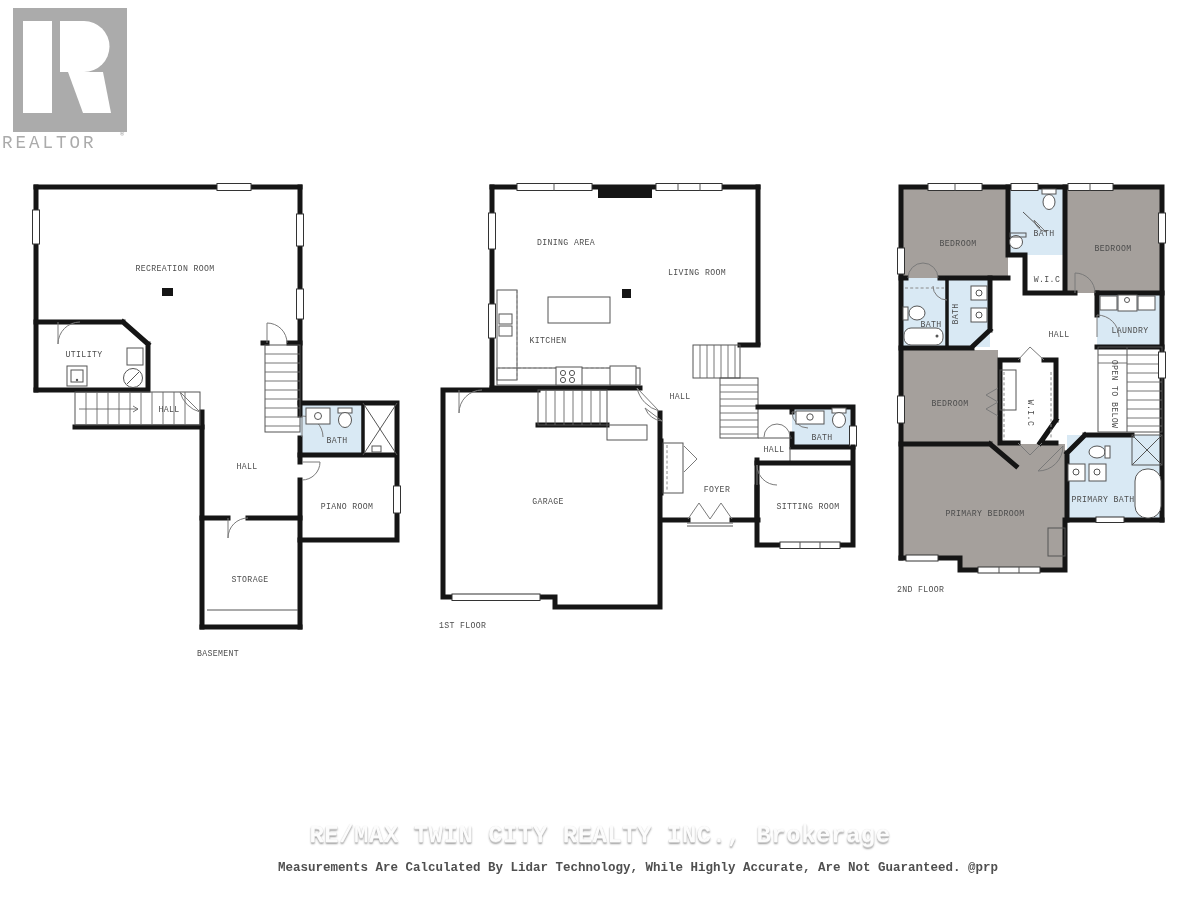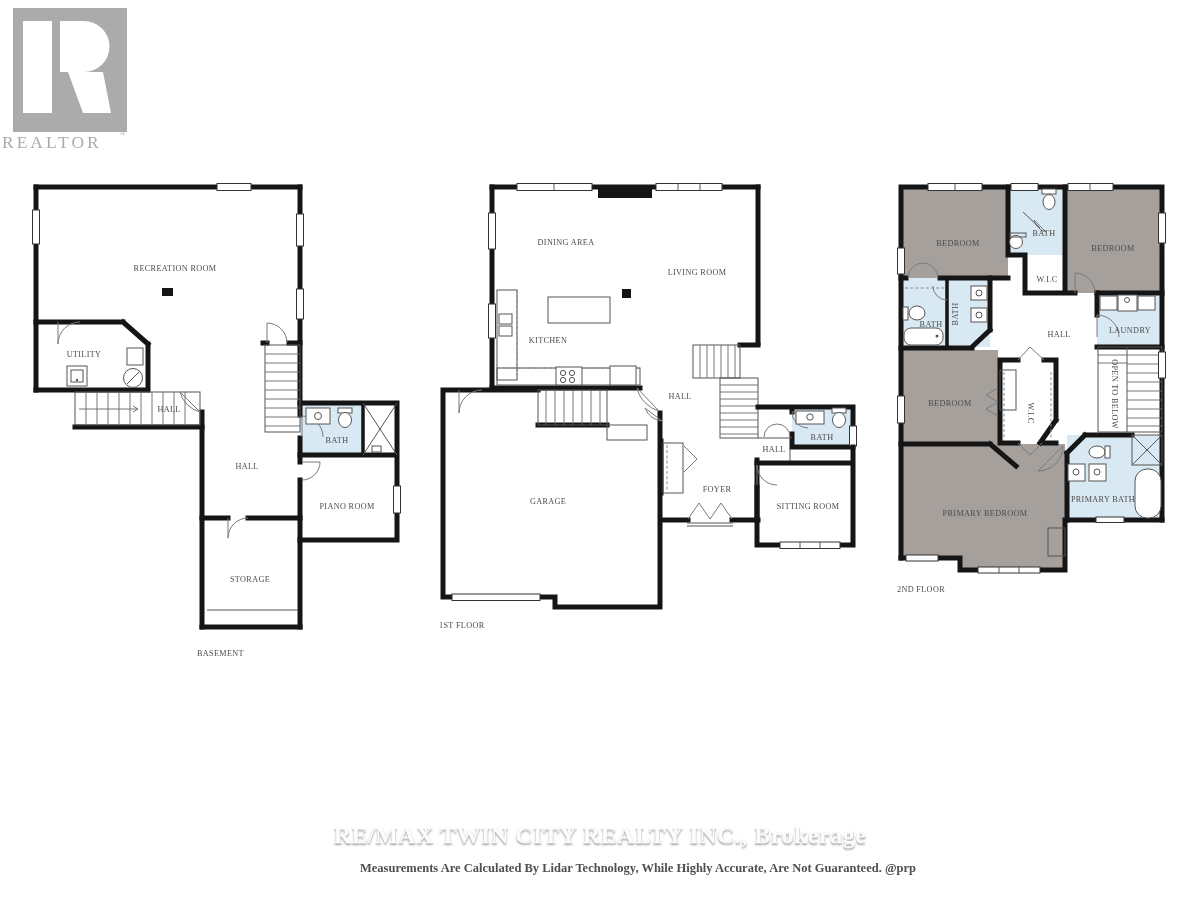--- a/index.html
+++ b/index.html
@@ -1,18 +1,18 @@
 <!DOCTYPE html>
 <html style="--bed: #a5a09c; --bath: #d9e9f4; --wall: #151515; --lbl: #4d4d4d; --logo: #ababab;"><head>
 <meta charset="utf-8">
 <style>
   :root{ --bed:#a5a09c; --bath:#d9e9f4; --wall:#151515; --lbl:#4d4d4d; --logo:#ababab; }
   html,body{margin:0;padding:0;background:#fff;}
   #canvas{position:relative;width:1200px;height:900px;background:#fff;overflow:hidden;
-          font-family:Liberation Serif, serif;border-radius:8px;}
+          font-family:Liberation Mono, monospace;border-radius:8px;}
   svg text{user-select:none;}
   .wall{stroke:var(--wall);stroke-width:5;fill:none;stroke-linecap:square;}
   .iwall{stroke:var(--wall);stroke-width:3.5;fill:none;stroke-linecap:square;}
   .thin{stroke:#555;stroke-width:1;fill:none;}
   .fix{stroke:#555;stroke-width:1;fill:#fff;}
   .fixn{stroke:#555;stroke-width:1;fill:none;}
   .arc{stroke:#7a7a7a;stroke-width:1;fill:none;}
   .tread{stroke:#666;stroke-width:.9;fill:none;}
   .dash{stroke:#8a8a8a;stroke-width:1;stroke-dasharray:3 2.2;fill:none;}
   .win{fill:#fff;stroke:#333;stroke-width:1;}

